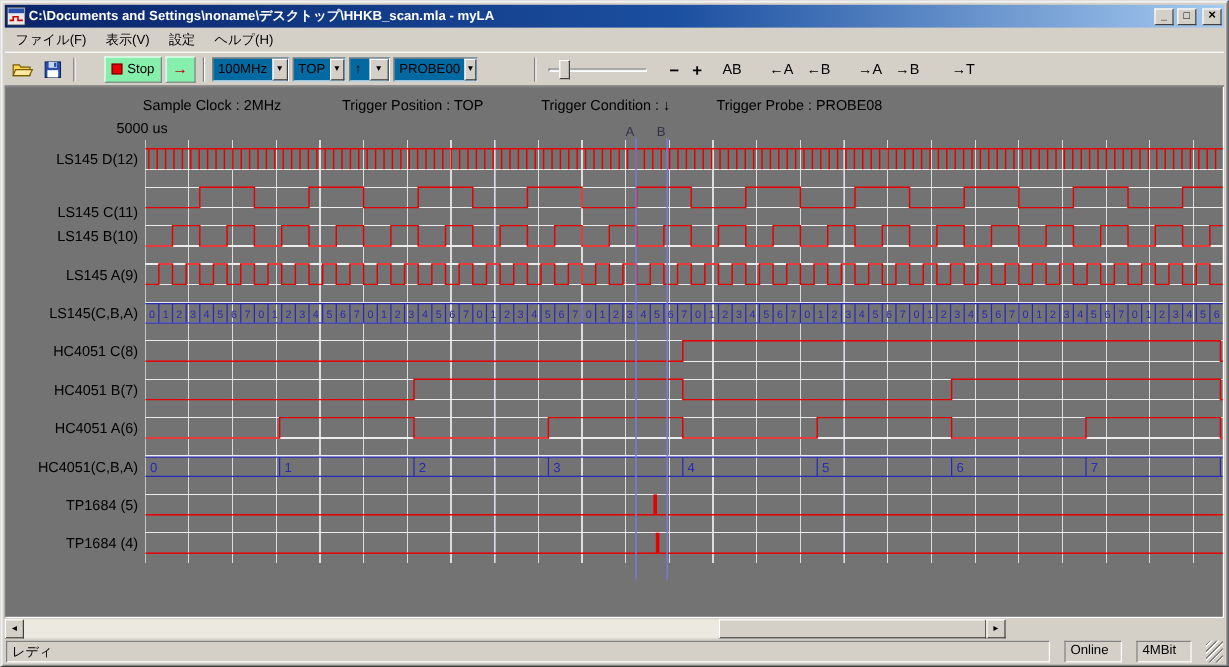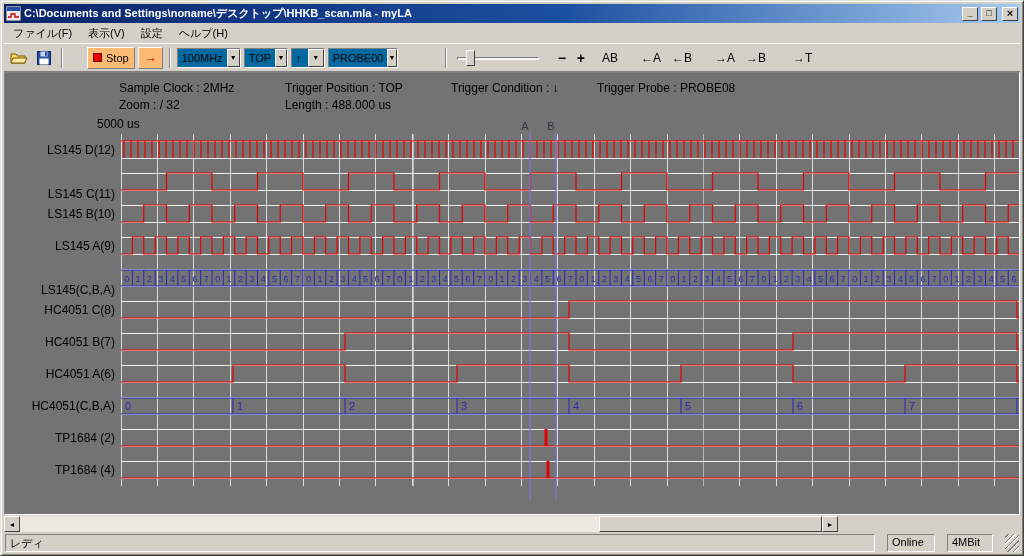--- a/index.html
+++ b/index.html
@@ -24,21 +24,21 @@
 
   
   .menubar { height:20px; display:flex; align-items:center; font-size:11px; padding-left:1px; flex:0 0 auto; }
   .menu-item { padding:3px 8px; color:#000; }
 
   
   .toolbar { height:29px; display:flex; align-items:center; padding:2px 4px; gap:3px; flex:0 0 auto;
     border-top:1px solid #fff; border-bottom:1px solid #808080; }
   .tb-sep { width:2px; height:20px; border-left:1px solid #808080; border-right:1px solid #fff; margin:0 3px; }
   .tb-icon { width:22px; height:20px; display:flex; align-items:center; justify-content:center; }
-  .tb-btn { height:22px; display:flex; align-items:center; justify-content:center; background:#fdba74;
+  .tb-btn { height:22px; display:flex; align-items:center; justify-content:center; background:#86efac;
     border:1px solid; border-color:#fff #808080 #808080 #fff; font-size:11px; padding:0 5px; gap:4px; }
   .stop-square { width:9px; height:9px; background:#e80000; border:1px solid #700; display:inline-block; }
   .run-glyph { color:#c00000; font-weight:bold; font-size:13px; }
   .combo { height:20px; display:flex; align-items:stretch; background:#0369a1;
     border:1px solid; border-color:#808080 #fff #fff #808080; }
   .combo .val { font-size:11px; padding:3px 4px 0 4px; flex:1; white-space:nowrap; color:#000; }
   .combo .arrow { width:16px; background:#d4d0c8; border:1px solid; border-color:#fff #404040 #404040 #fff;
     font-size:7px; display:flex; align-items:center; justify-content:center; color:#000; }
   .slider { width:86px; height:20px; position:relative; margin-left:2px; }
   .slider .track { position:absolute; left:2px; right:2px; top:9px; height:3px; background:#efefef;
@@ -159,38 +159,34 @@
   </div>
 
   <div class="client">
     <div class="info">
       <div class="info-row">
         <span class="c1">Sample Clock : 2MHz</span>
         <span class="c2">Trigger Position : TOP</span>
         <span class="c3">Trigger Condition : ↓</span>
         <span>Trigger Probe : PROBE08</span>
       </div>
-      <div class="info-row">
-        <span class="c1">Zoom : / 32</span>
-        <span class="c2">Length : 488.000 us</span>
-      </div>
     </div>
     <div class="wavesection">
       <span class="time-origin">5000 us</span>
       <div id="ch-labels">
           <div class="ch-label" style="top: 24px;">LS145 D(12)</div>
           <div class="ch-label" style="top: 68px;">LS145 C(11)</div>
           <div class="ch-label" style="top: 88px;">LS145 B(10)</div>
           <div class="ch-label" style="top: 120px;">LS145 A(9)</div>
-          <div class="ch-label" style="top: 164px;">LS145(C,B,A)</div>
+          <div class="ch-label" style="top: 152px;">LS145(C,B,A)</div>
           <div class="ch-label" style="top: 184px;">HC4051 C(8)</div>
           <div class="ch-label" style="top: 216px;">HC4051 B(7)</div>
           <div class="ch-label" style="top: 248px;">HC4051 A(6)</div>
           <div class="ch-label" style="top: 280px;">HC4051(C,B,A)</div>
-          <div class="ch-label" style="top: 312px;">TP1684 (2)</div>
+          <div class="ch-label" style="top: 312px;">TP1684 (5)</div>
           <div class="ch-label" style="top: 344px;">TP1684 (4)</div>
         </div>
       <svg id="plot-svg" width="912" height="392">
           <line x1="0" y1="16" x2="0" y2="368" stroke="#dcdcdc" shape-rendering="crispEdges"></line>
           <line x1="36.4" y1="16" x2="36.4" y2="368" stroke="#dcdcdc" shape-rendering="crispEdges"></line>
           <line x1="72.8" y1="16" x2="72.8" y2="368" stroke="#dcdcdc" shape-rendering="crispEdges"></line>
           <line x1="109.19999999999999" y1="16" x2="109.19999999999999" y2="368" stroke="#dcdcdc" shape-rendering="crispEdges"></line>
           <line x1="145.6" y1="16" x2="145.6" y2="368" stroke="#dcdcdc" shape-rendering="crispEdges"></line>
           <line x1="182" y1="16" x2="182" y2="368" stroke="#dcdcdc" shape-rendering="crispEdges"></line>
           <line x1="218.4" y1="16" x2="218.4" y2="368" stroke="#dcdcdc" shape-rendering="crispEdges"></line>

